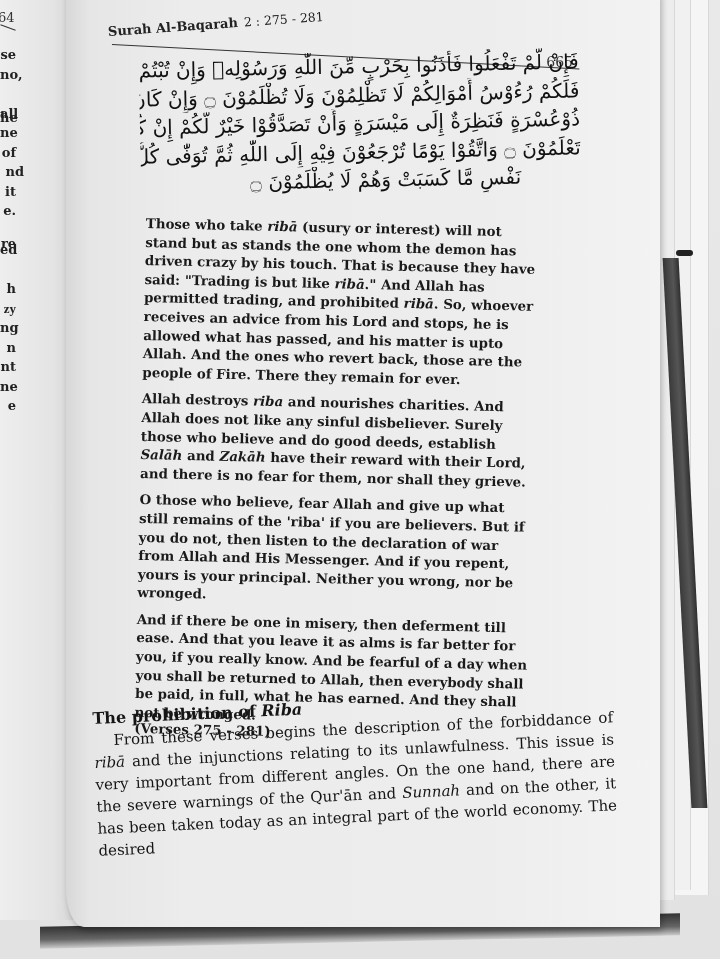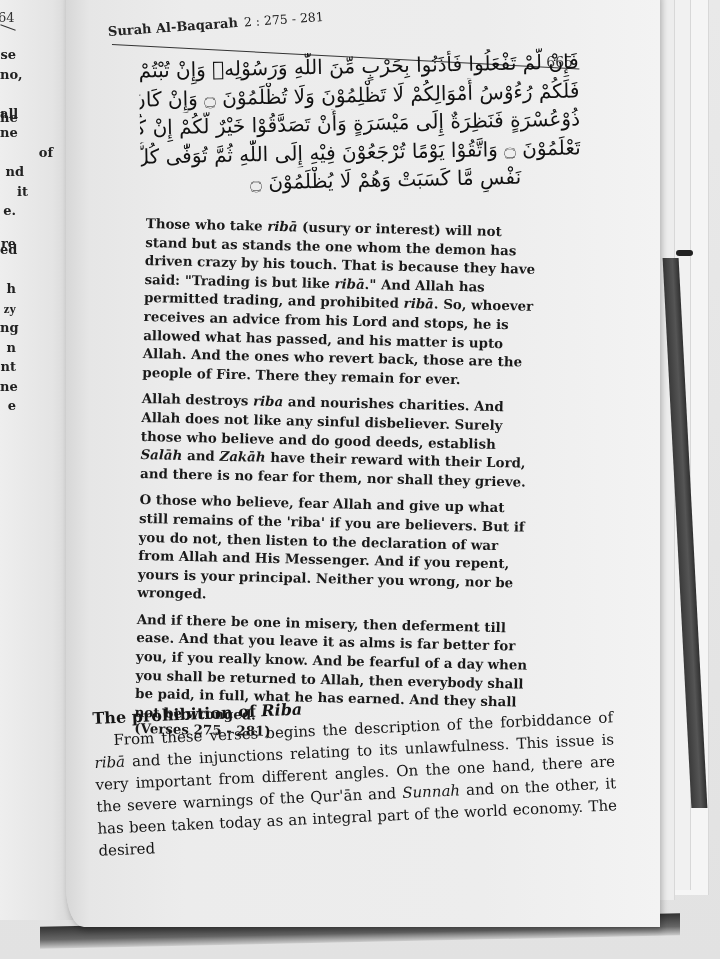--- a/index.html
+++ b/index.html
@@ -104,23 +104,23 @@
 
 <div class="left-page">
   <span class="pnum">64</span>
   <span class="pnum-rule"></span>
   <div id="left-frags">
       <span class="frag" style="top: 47px; left: 0px; right: auto; width: 16px; text-align: right;">se</span>
       <span class="frag" style="top: 66.5px; left: 0px; right: auto; width: 16px; text-align: right;">no,</span>
       <span class="frag" style="top: 86px; left: 0px; right: auto; width: 16px; text-align: right; margin-top: 24px;">he</span>
       <span class="frag" style="top: 105.5px; left: 0px; right: auto; width: 16px; text-align: right;">all</span>
       <span class="frag" style="top: 125px; left: 0px; right: auto; width: 16px; text-align: right;">ne</span>
-      <span class="frag" style="top: 144.5px; left: 0px; right: auto; width: 16px; text-align: right; padding-left: 37px;">of</span>
+      <span class="frag" style="top: 144.5px; left: 0px; right: auto; width: 16px; text-align: right;">of</span>
       <span class="frag" style="top: 164px; left: 0px; right: auto; width: 24px; text-align: right;">nd</span>
-      <span class="frag" style="top: 183.5px; left: 12px; right: auto; width: 16px; text-align: right;">it</span>
+      <span class="frag" style="top: 183.5px; left: 0px; right: auto; width: 16px; text-align: right;">it</span>
       <span class="frag" style="top: 203px; left: 0px; right: auto; width: 16px; text-align: right;">e.</span>
       <span class="frag" style="top: 236px; left: 0px; right: auto; width: 16px; text-align: right;">re</span>
       <span class="frag" style="top: 242px; left: 0px; right: auto; width: 16px; text-align: left;">ed</span>
       <span class="frag" style="top: 261.5px; left: 0px; right: auto; width: 16px; text-align: right;"></span>
       <span class="frag" style="top: 281px; left: 0px; right: auto; width: 16px; text-align: right;">h</span>
       <span class="frag" style="top: 300.5px; left: 0px; right: auto; width: 16px; text-align: right; font-family: Liberation Serif, serif;">zy</span>
       <span class="frag" style="top: 320px; left: 0px; right: auto; width: 16px; text-align: right;">ng</span>
       <span class="frag" style="top: 339.5px; left: 0px; right: auto; width: 16px; text-align: right;">n</span>
       <span class="frag" style="top: 359px; left: 0px; right: auto; width: 16px; text-align: right;">nt</span>
       <span class="frag" style="top: 378.5px; left: 0px; right: auto; width: 16px; text-align: right;">ne</span>

